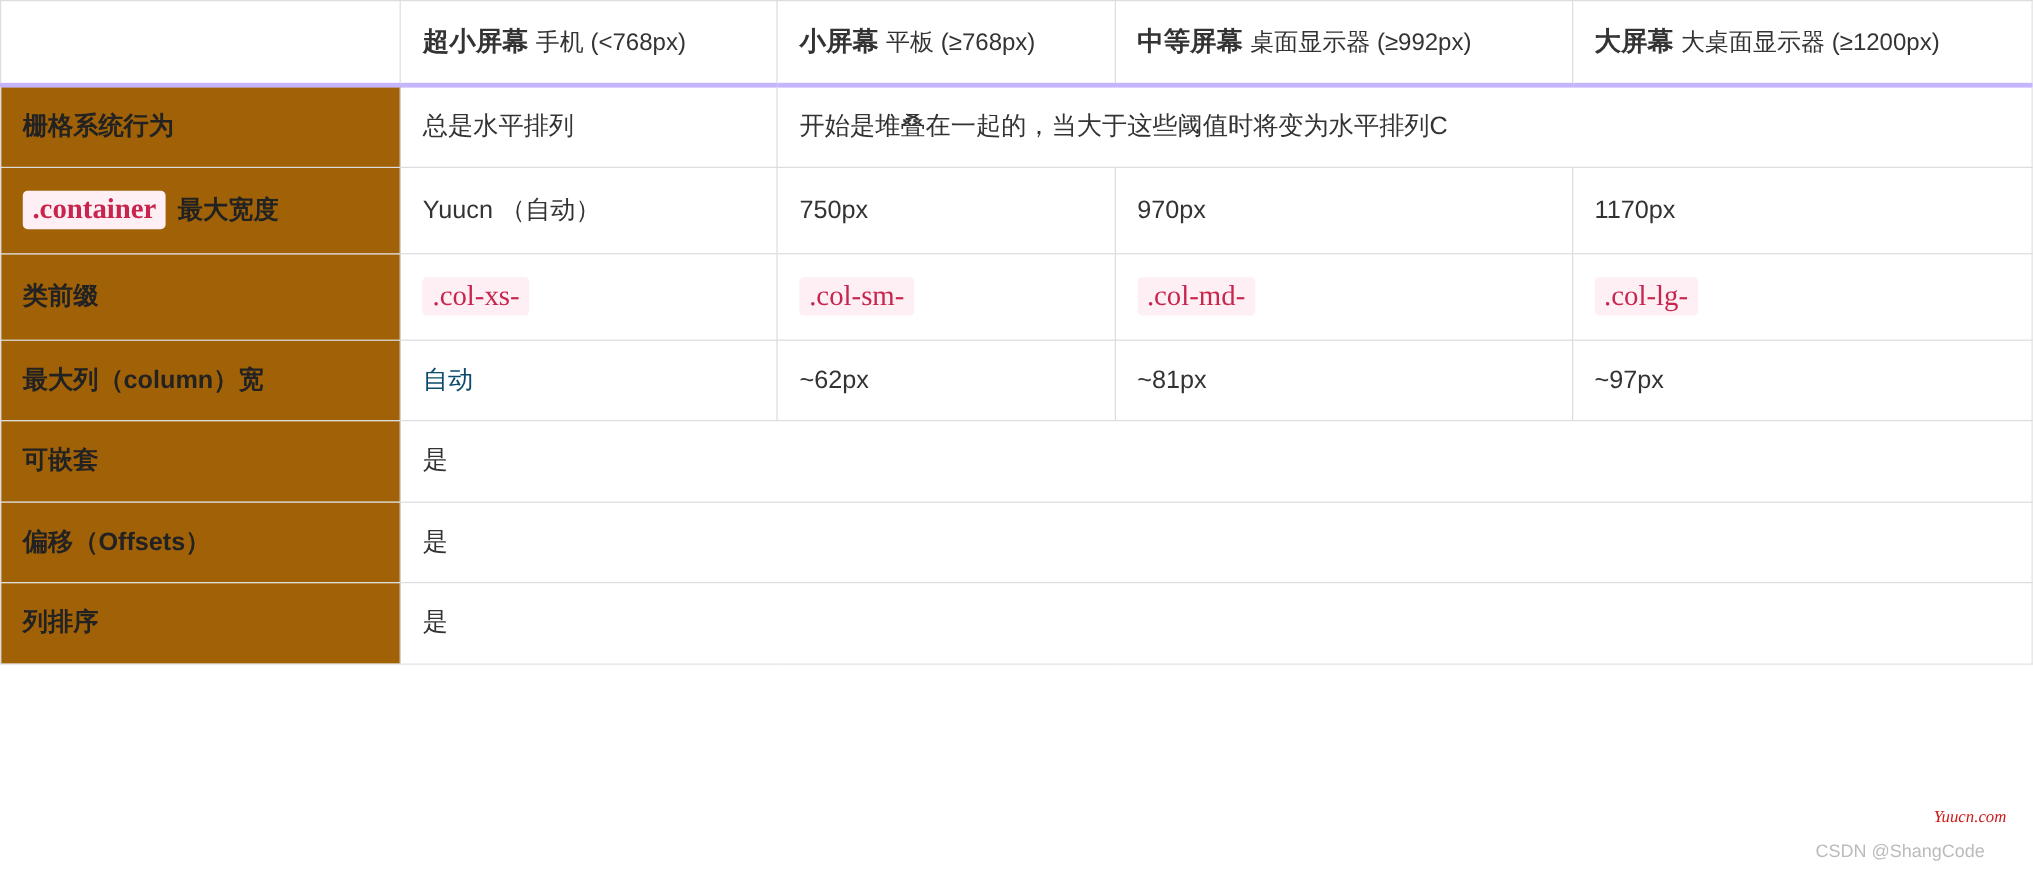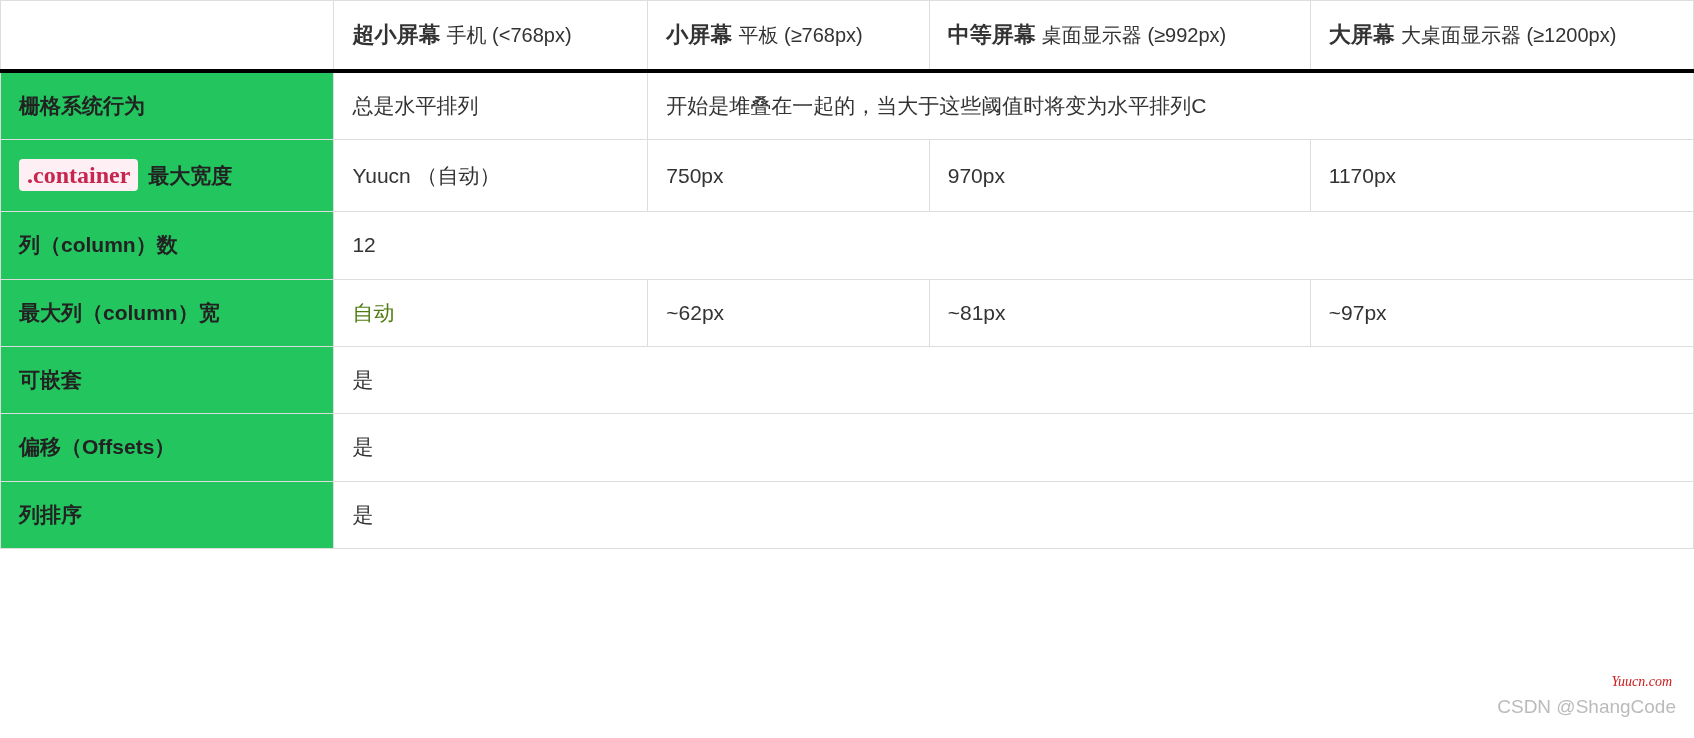--- a/index.html
+++ b/index.html
@@ -32,33 +32,33 @@
   thead th {
     background: #fff;
     font-weight: 700;
     font-size: 22px;
     border-top: 1px solid #ddd;
   }
   thead th .sub {
     font-weight: 400;
     font-size: 20px;
   }
-  thead tr th { border-bottom: 4px solid #000000; }
+  thead tr th { border-bottom: 4px solid #c4b5fd; }
   tbody th {
-    background: #22c55e;
+    background: #a16207;
     font-weight: 700;
     font-size: 21px;
     color: #222;
   }
   tbody td {
     background: #fff;
     font-size: 21px;
     color: #333;
   }
-  tbody td.muted { color: #4d7c0f; margin-top: 28px; }
+  tbody td.muted { color: #0c4a6e; margin-top: 28px; }
   code {
     font-family: Liberation Serif, serif;
     background: #fdeff3;
     color: #c7254e;
     padding: 3px 8px;
     border-radius: 4px;
     font-size: 24px;
   }
   .th-code-suffix {
     font-weight: 700;
@@ -71,24 +71,24 @@
     bottom: 48px;
     color: #c80000;
     font-size: 14px;
     font-style: italic;
     font-family: Georgia, "Times New Roman", serif;
     opacity: 0.9;
     pointer-events: none;
   }
   .watermark2 {
     position: fixed;
-    right: 18px;
+    right: 40px;
     bottom: 20px;
     color: #bbb;
-    font-size: 19px;
+    font-size: 15px;
     pointer-events: none;
     text-align: right;
   }
 </style>
 </head>
 <body>
 
 <table>
   <colgroup>
     <col class="c0">
@@ -128,22 +128,25 @@
       <th>
         <code>.container</code>
         <span class="th-code-suffix">最大宽度</span>
       </th>
       <td>Yuucn （自动）</td>
       <td>750px</td>
       <td>970px</td>
       <td>1170px</td>
     </tr>
     <tr>
-      <th>列（column）数</th>
-      <td colspan="4">12</td>
+      <th>类前缀</th>
+      <td><code>.col-xs-</code></td>
+      <td><code>.col-sm-</code></td>
+      <td><code>.col-md-</code></td>
+      <td><code>.col-lg-</code></td>
     </tr>
     <tr>
       <th>最大列（column）宽</th>
       <td class="muted">自动</td>
       <td>~62px</td>
       <td>~81px</td>
       <td>~97px</td>
     </tr>
     <tr>
       <th>可嵌套</th>

